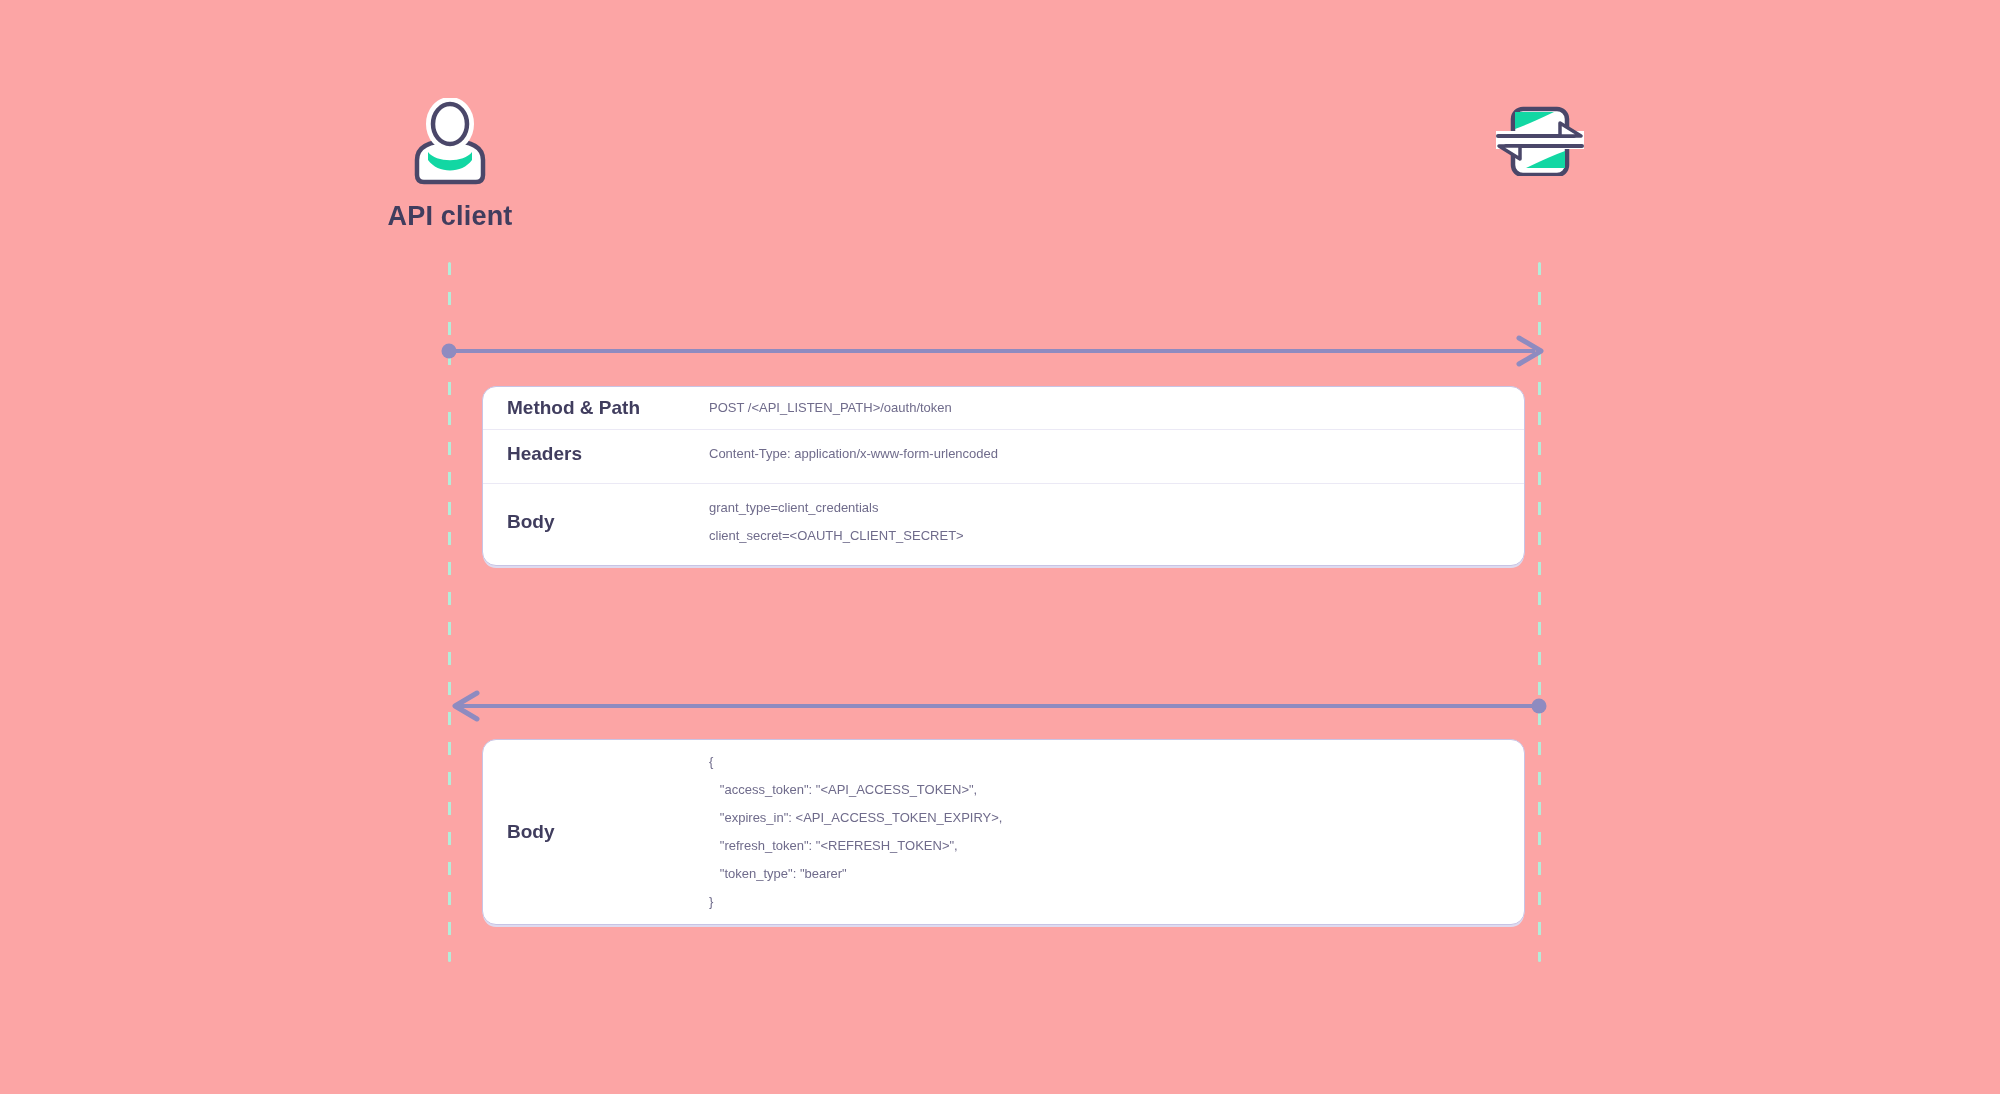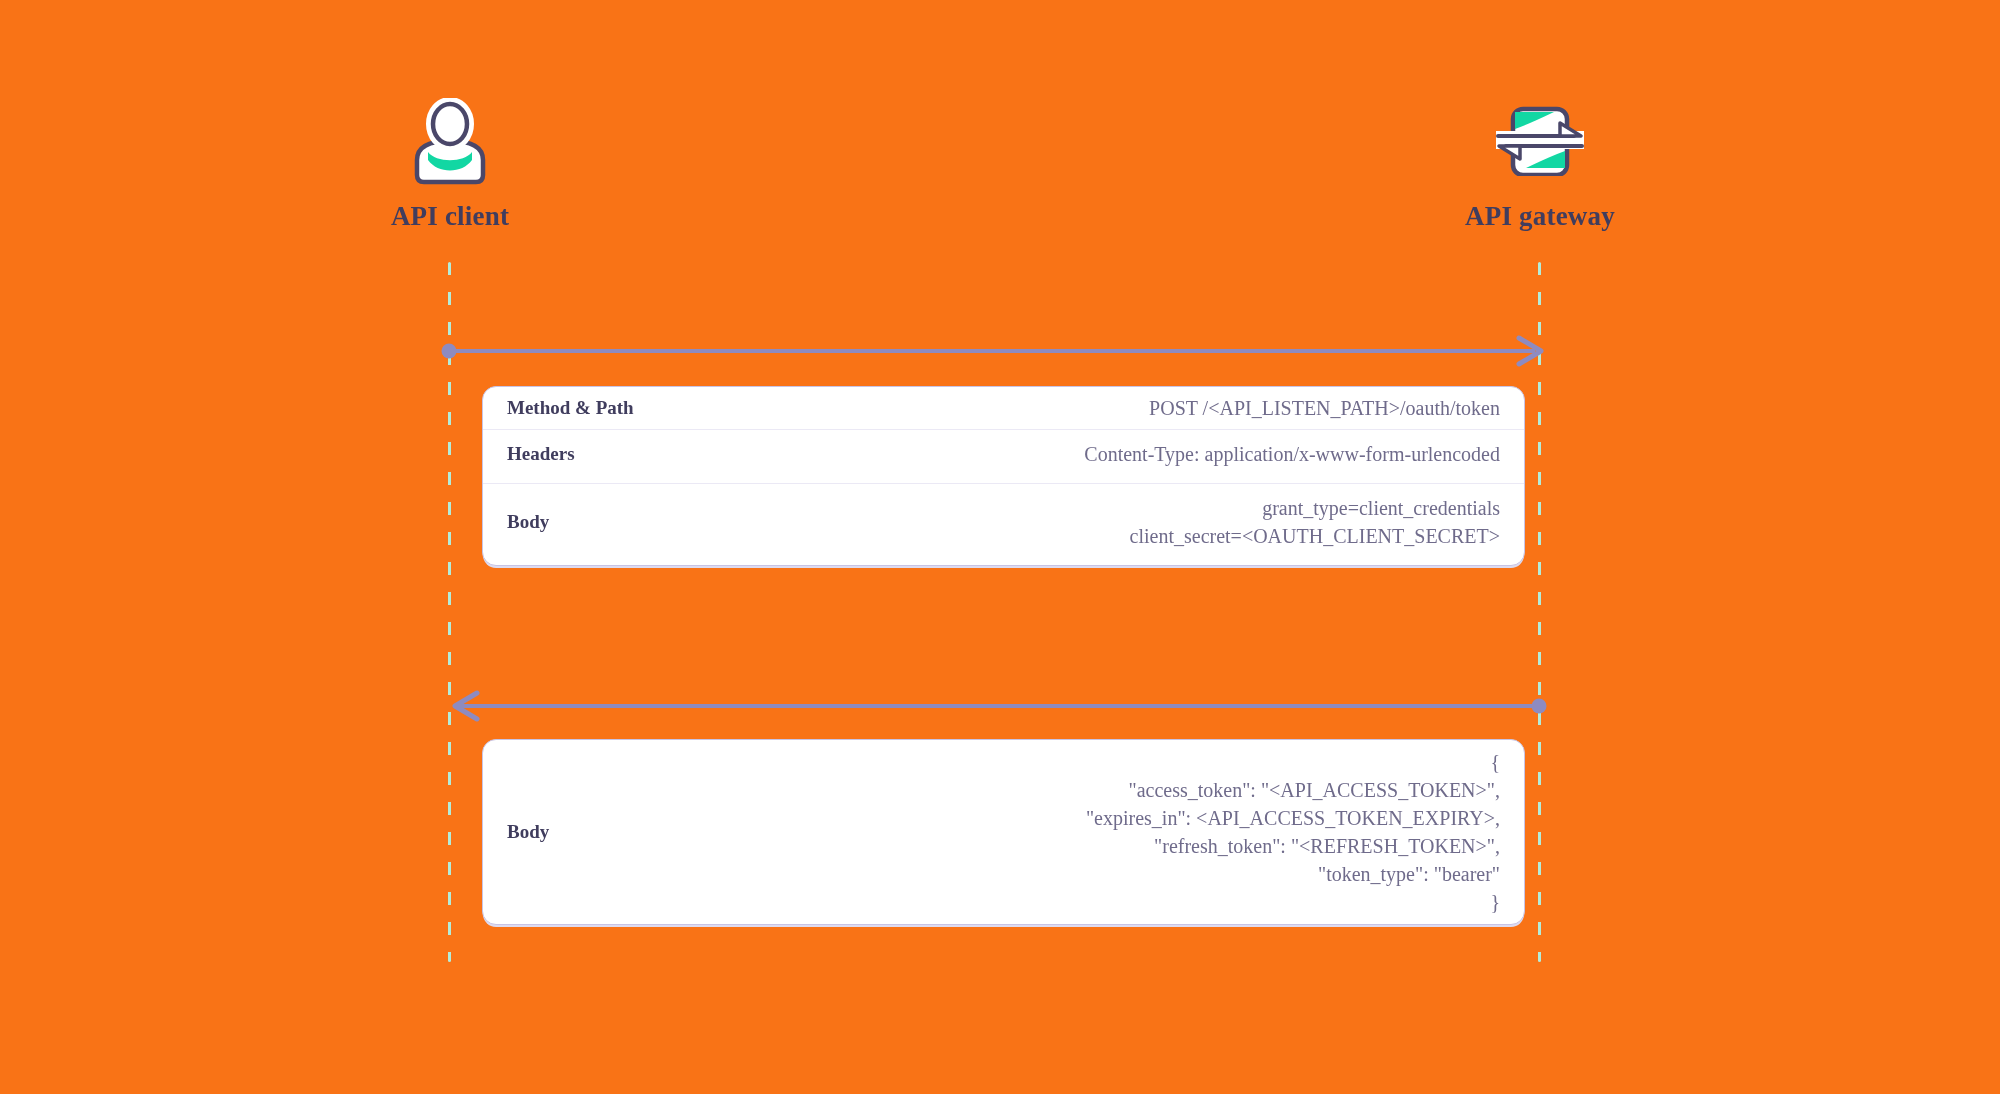--- a/index.html
+++ b/index.html
@@ -1,20 +1,20 @@
 <!DOCTYPE html>
 <html style="--ink: #403d5e; --ink2: #4b4769; --muted: #6f6b8b; --teal: #12d7a3; --mint: #b5ecd9; --arrow: #8e8bc0; --line: #c8c4e5;"><head>
 <meta charset="utf-8">
 <style>
   html,body{margin:0;padding:0;background:#ffffff;}
   .canvas{
     position:relative;
     width:2000px;height:1094px;
-    background:#f97316;
-    font-family:Liberation Serif, serif;
+    background:#fca5a5;
+    font-family:Liberation Sans, sans-serif;
     overflow:hidden;
   }
   
   .actor-label{
     position:absolute;
     width:300px;
     text-align:center;
     font-size:27px;
     font-weight:700;
     color:var(--ink,#403d5e);
@@ -63,24 +63,23 @@
   .row + .row{border-top:1px solid #ebe9f5;}
   .row-label{
     flex:0 0 202px;
     font-size:19px;
     line-height:28px;
     font-weight:700;
     color:var(--ink,#454260);
   }
   .row-value{
     flex:1 1 auto;
-    font-size:20px;
+    font-size:13px;
     line-height:28px;
     color:var(--muted,#6f6b8b);
-    text-align:right;
   }
   .row-value .line{white-space:pre;}
   .resp .row{padding:8px 24px;}
 </style>
 </head>
 <body>
 
 <div class="canvas">
 
   <div class="icon-box" style="left:414px;top:98px;">
@@ -98,21 +97,20 @@
       <rect x="17" y="5" width="54" height="66" rx="10" fill="#ffffff" stroke="#4a4769" stroke-width="4.5"></rect>
       <path d="M58,8 Q33,20 19,25 L19,8 Z" fill="#12d7a3"></path>
       <path d="M30,64 Q55,52 69,47 L69,64 Z" fill="#12d7a3"></path>
       <rect x="0" y="27" width="88" height="18" fill="#ffffff"></rect>
       <path d="M2,32 H78" stroke="#4a4769" stroke-width="4" stroke-linecap="round"></path>
       <path d="M10,42 H86" stroke="#4a4769" stroke-width="4" stroke-linecap="round"></path>
       <path d="M64,19 L85,32 L64,32 Z" fill="#ffffff" stroke="#4a4769" stroke-width="3.5" stroke-linejoin="round"></path>
       <path d="M24,55 L3,42 L24,42 Z" fill="#ffffff" stroke="#4a4769" stroke-width="3.5" stroke-linejoin="round"></path>
     </svg>
   </div>
-  <div class="actor-label" style="left:1390px;top:201px;">API gateway</div>
 
   <div class="lifeline" style="left:448px;"></div>
   <div class="lifeline" style="left:1538px;"></div>
 
   <svg class="arrow-svg" style="top:335px;" viewBox="0 0 1110 32">
     <line x1="8" y1="16" x2="1094" y2="16" stroke="#8e8bc0" stroke-width="4"></line>
     <circle cx="8" cy="16" r="7.5" fill="#8e8bc0"></circle>
     <polyline points="1078,3 1100,16 1078,29" fill="none" stroke="#8e8bc0" stroke-width="5" stroke-linecap="round" stroke-linejoin="round"></polyline>
   </svg>
 

